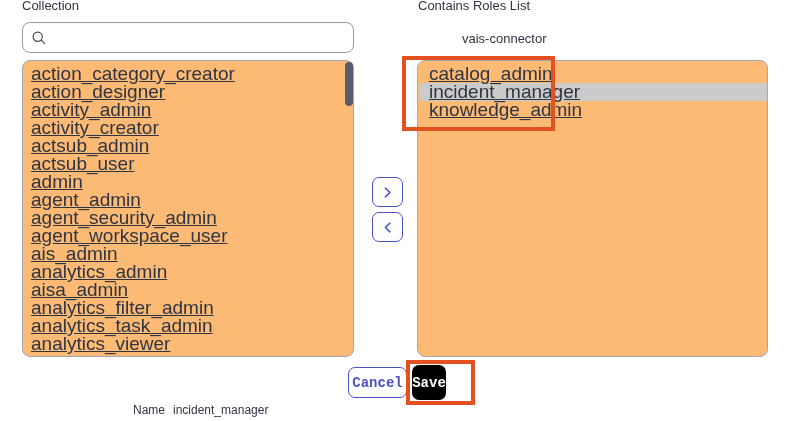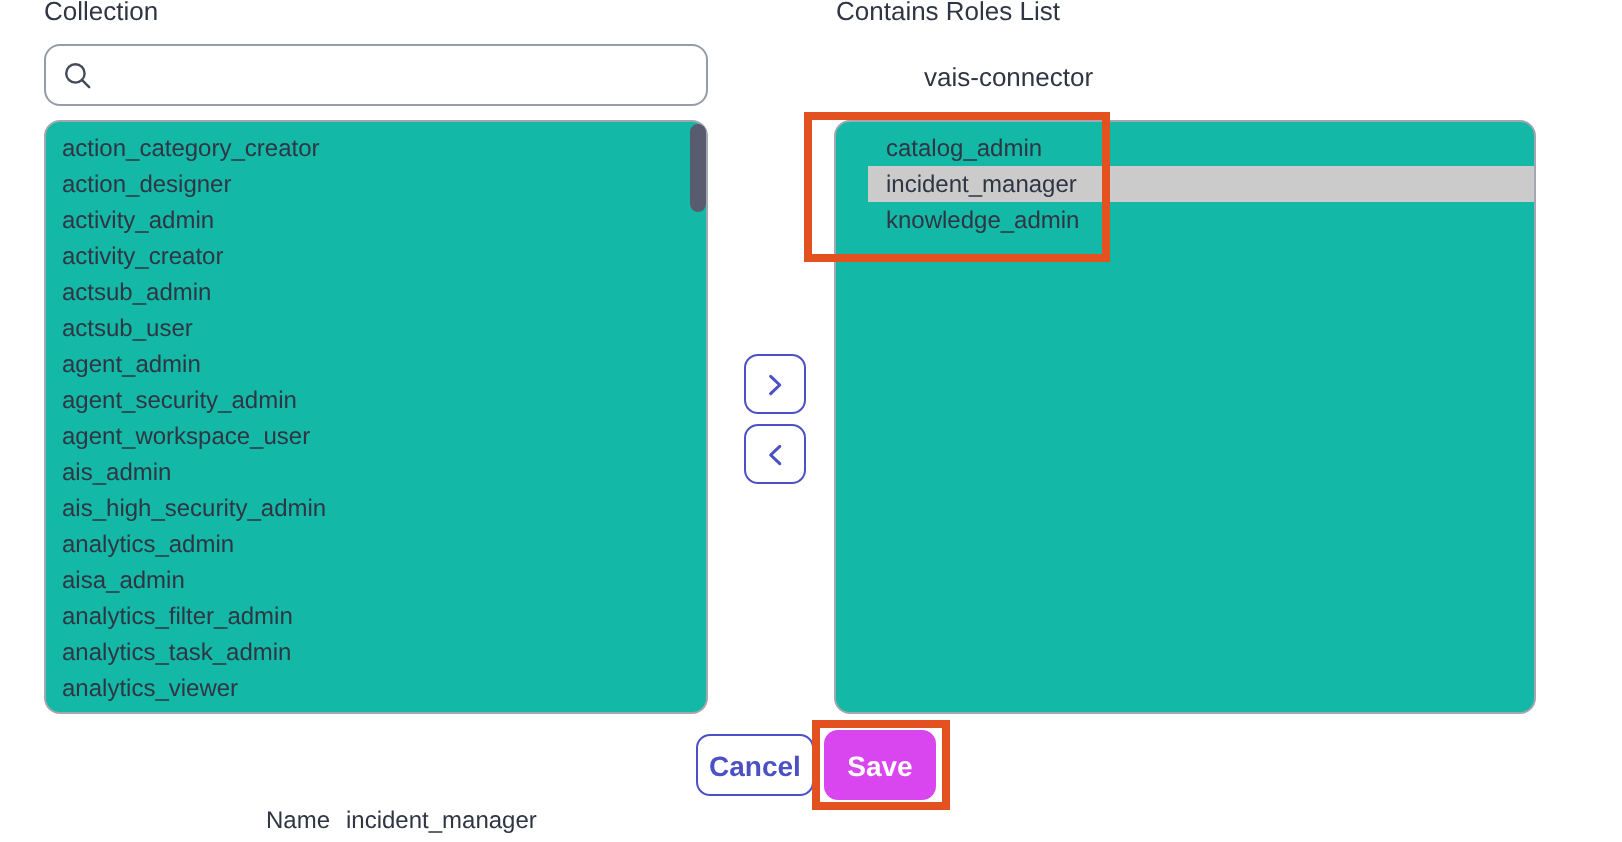--- a/index.html
+++ b/index.html
@@ -44,34 +44,35 @@
     font-size:13px;
     font-family:"Liberation Sans", sans-serif;
     color:#2f3542;
     background:transparent;
   }
 
   .listbox {
     position:absolute;
     border:1.3px solid #a2a7b0;
     border-radius:8px;
-    background:#14b8a6;
+    background:#fdba74;
     overflow:hidden;
-    font-size:12px;
+    font-size:19px;
     line-height:18px;
+    text-decoration:underline;
   }
   #collection-list {
     left:22px; top:60px;
     width:332px; height:297px;
     padding:4px 14px 0 8px;
   }
   #roles-list {
     left:417px; top:60px;
     width:351px; height:297px;
-    padding:4px 0 0 16px;
+    padding:4px 0 0 2px;
   }
   .list-item { white-space:nowrap; cursor:default; }
   #roles-list .list-item { padding-left:9px; }
   #roles-list .list-item.selected { background:#cbcbcb; }
 
   .scroll-thumb {
     position:absolute;
     left:345px; top:62px;
     width:8px; height:44px;
     border-radius:4px;
@@ -92,35 +93,35 @@
   #transfer-add    { left:372px; top:177px; }
   #transfer-remove { left:372px; top:212px; }
 
   .btn {
     position:absolute;
     display:flex;
     align-items:center;
     justify-content:center;
     font-weight:bold;
     font-size:14px;
-    font-family:Liberation Sans, sans-serif;
+    font-family:Liberation Mono, monospace;
     border-radius:7px;
     cursor:pointer;
   }
   #cancel-button {
     left:348px; top:367px;
     width:59px; height:31px;
     background:#fff;
     color:#4b51c5;
     border:1.5px solid #4b51c5;
   }
   #save-button {
     left:412px; top:365px;
-    width:56px; height:35px;
-    background:#d946ef;
+    width:34px; height:35px;
+    background:#000000;
     color:#ffffff;
     border:none;
   }
 
   .annotation {
     position:absolute;
     border:4px solid #e2511f;
     pointer-events:none;
     z-index:5;
   }
@@ -153,30 +154,30 @@
       <div class="list-item">action_designer</div>
 
       <div class="list-item">activity_admin</div>
 
       <div class="list-item">activity_creator</div>
 
       <div class="list-item">actsub_admin</div>
 
       <div class="list-item">actsub_user</div>
 
+      <div class="list-item">admin</div>
 
       <div class="list-item">agent_admin</div>
 
       <div class="list-item">agent_security_admin</div>
 
       <div class="list-item">agent_workspace_user</div>
 
       <div class="list-item">ais_admin</div>
 
-      <div class="list-item">ais_high_security_admin</div>
 
       <div class="list-item">analytics_admin</div>
 
       <div class="list-item">aisa_admin</div>
 
       <div class="list-item">analytics_filter_admin</div>
 
       <div class="list-item">analytics_task_admin</div>
 
       <div class="list-item">analytics_viewer</div>

